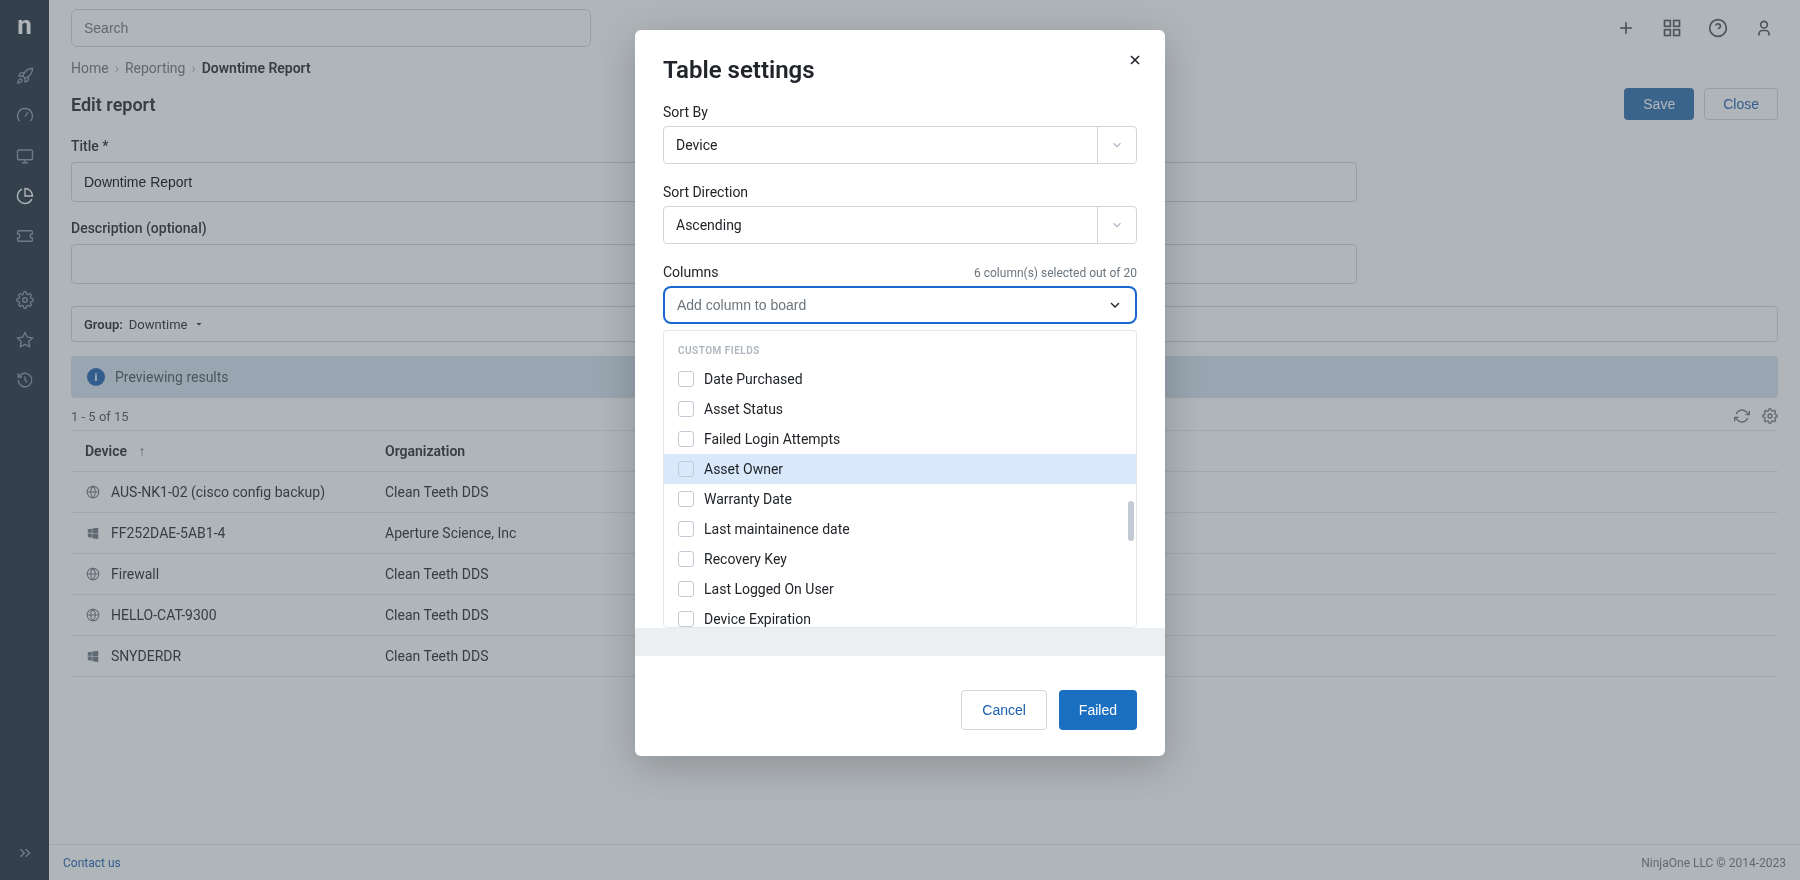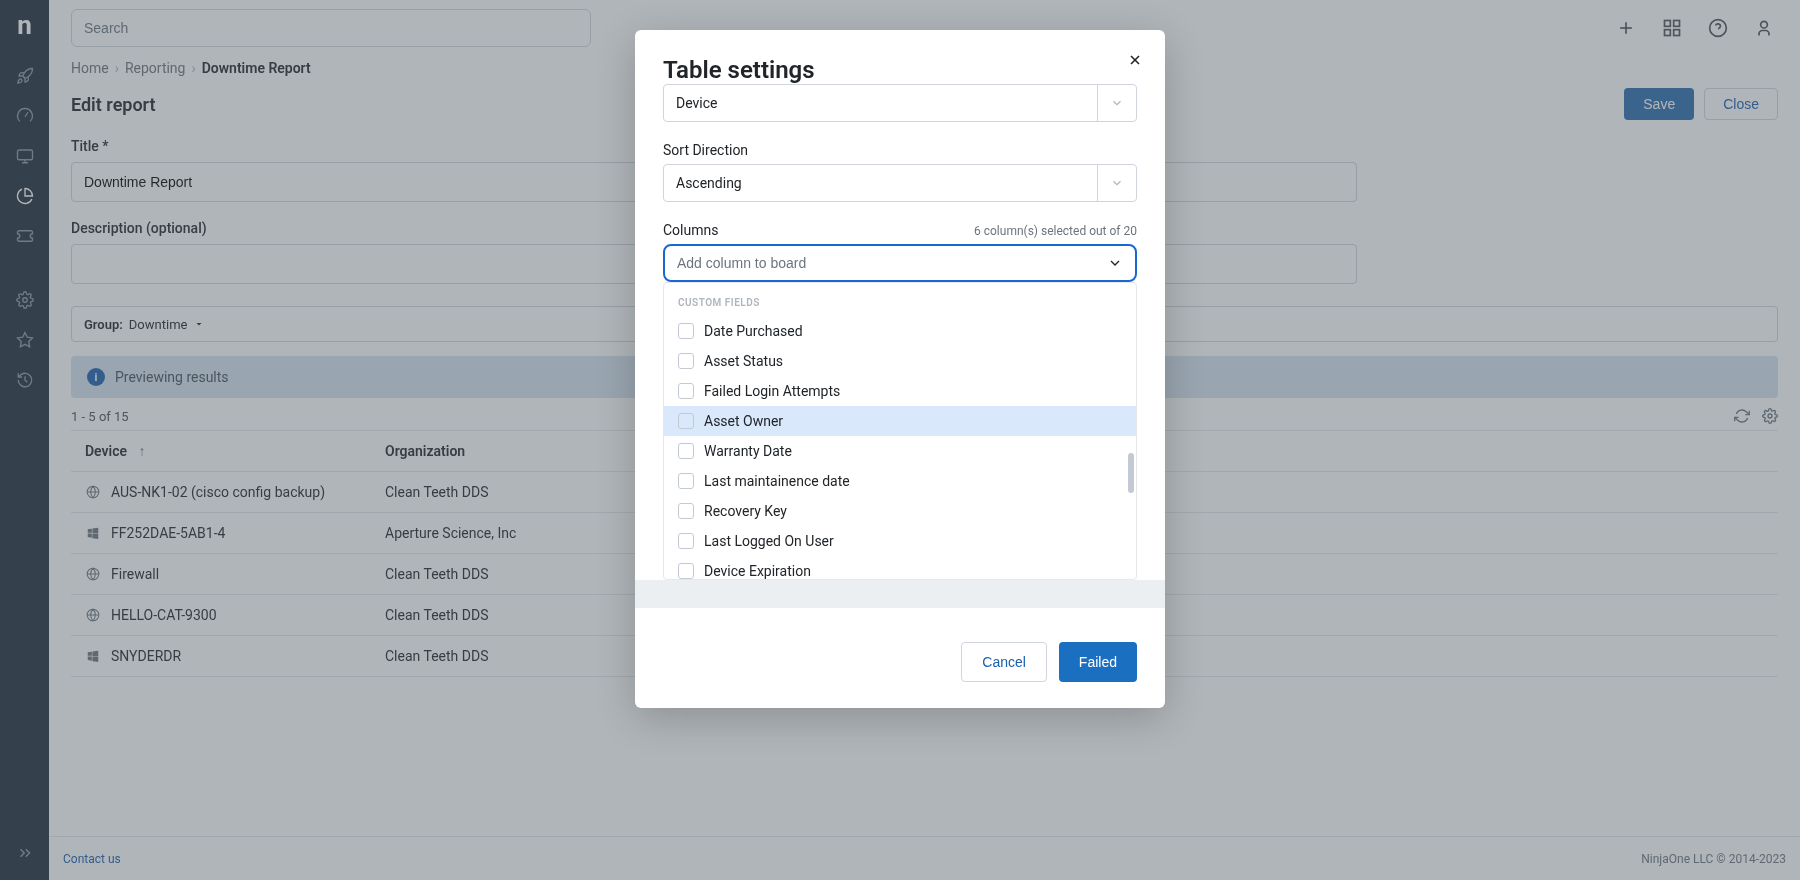--- a/index.html
+++ b/index.html
@@ -51,39 +51,39 @@
 .range-icon { color: #6c757d; cursor: pointer; }
 
 .table { margin-top: 6px; border-top: 1px solid #e5e7eb; }
 .table-header, .table-row { display: grid; grid-template-columns: 300px 1fr; padding: 12px 14px; align-items: center; }
 .table-header { font-weight: 600; color: #212529; border-bottom: 1px solid #e5e7eb; }
 .table-row { border-bottom: 1px solid #e5e7eb; }
 .device-cell { display: flex; align-items: center; gap: 10px; }
 .device-icon { width: 16px; height: 16px; color: #6c757d; display: flex; align-items: center; justify-content: center; }
 .sort-arrow { color: #6c757d; margin-left: 8px; }
 
-.footer { height: 44px; border-top: 1px solid #e5e7eb; display: flex; align-items: center; justify-content: space-between; padding: 0 14px; font-size: 12px; color: #6c757d; }
+.footer { height: 36px; border-top: 1px solid #e5e7eb; display: flex; align-items: center; justify-content: space-between; padding: 0 14px; font-size: 12px; color: #6c757d; }
 .footer a { color: #1b5fae; text-decoration: none; }
 
 
 .overlay { position: absolute; inset: 0; background: rgba(80,90,100,0.45); display: flex; align-items: flex-start; justify-content: center; padding-top: 30px; }
 .modal { width: 530px; background: #fff; border-radius: 6px; padding: 26px 28px; position: relative; box-shadow: 0 10px 40px rgba(0,0,0,0.2); }
 .modal-title { font-size: 24px; font-weight: 600; color: #212529; }
 .modal-close { position: absolute; top: 22px; right: 22px; cursor: pointer; color: #212529; font-size: 18px; }
 .modal-label { font-size: 14px; color: #212529; margin-top: 20px; margin-bottom: 6px; display: block; }
 .select { height: 38px; border: 1px solid #d0d5dd; border-radius: 4px; padding: 0 12px; display: flex; align-items: center; justify-content: space-between; cursor: pointer; }
 .select-arrow-wrap { border-left: 1px solid #d0d5dd; padding-left: 12px; height: 100%; display: flex; align-items: center; color: #adb5bd; }
 .columns-row { display: flex; justify-content: space-between; align-items: baseline; margin-top: 20px; margin-bottom: 6px; }
 .columns-count { font-size: 12px; color: #6c757d; }
 .columns-input { height: 38px; border: 2px solid #1968d2; border-radius: 8px; padding: 0 12px; display: flex; align-items: center; justify-content: space-between; }
 .columns-input input { border: none; outline: none; flex: 1; font-size: 14px; }
 .columns-input input::placeholder { color: #6c757d; }
 .columns-chevron { color: #212529; padding-left: 12px; }
 
-.dropdown { border: 1px solid #e5e7eb; border-radius: 4px; max-height: 298px; overflow: hidden; position: relative; }
+.dropdown { margin-top: 6px; border: 1px solid #e5e7eb; border-radius: 4px; max-height: 298px; overflow: hidden; position: relative; }
 .dropdown-scroll { overflow-y: auto; max-height: 296px; }
 .dropdown-section { font-size: 10px; letter-spacing: 0.5px; color: #adb5bd; padding: 14px 14px 8px; font-weight: 600; }
 .dropdown-item { display: flex; align-items: center; gap: 10px; padding: 7px 14px; cursor: pointer; font-size: 14px; }
 .dropdown-item.highlighted { background: #d9e8fb; }
 .checkbox { width: 16px; height: 16px; border: 1.5px solid #c4cad3; border-radius: 3px; }
 .dropdown-scrollbar { position: absolute; right: 2px; top: 170px; width: 6px; height: 40px; background: #c4cad3; border-radius: 3px; }
 
 .modal-spacer { height: 28px; background: #eceff2; margin: 0 -28px; margin-top: 0; }
 .modal-actions { display: flex; justify-content: flex-end; gap: 12px; margin-top: 34px; }
 .btn-cancel { background: #fff; border: 1px solid #d0d5dd; color: #1b5fae; height: 40px; padding: 0 20px; border-radius: 4px; cursor: pointer; font-size: 14px; }
@@ -335,20 +335,21 @@
   <div class="overlay">
     <div class="modal">
       <div class="modal-title">Table settings</div>
       <div class="modal-close">
         <svg width="16" height="16" viewBox="0 0 24 24" fill="none" stroke="currentColor" stroke-width="2.5">
             <line x1="18" y1="6" x2="6" y2="18"></line>
             <line x1="6" y1="6" x2="18" y2="18"></line>
           </svg>
       </div>
 
+      <label class="modal-label">Sort By</label>
       <div class="select">
         <span>Device</span>
         <div class="select-arrow-wrap">
           <svg width="14" height="14" viewBox="0 0 24 24" fill="none" stroke="currentColor" stroke-width="2">
               <polyline points="6 9 12 15 18 9"></polyline>
             </svg>
         </div>
       </div>
 
       <label class="modal-label">Sort Direction</label>

